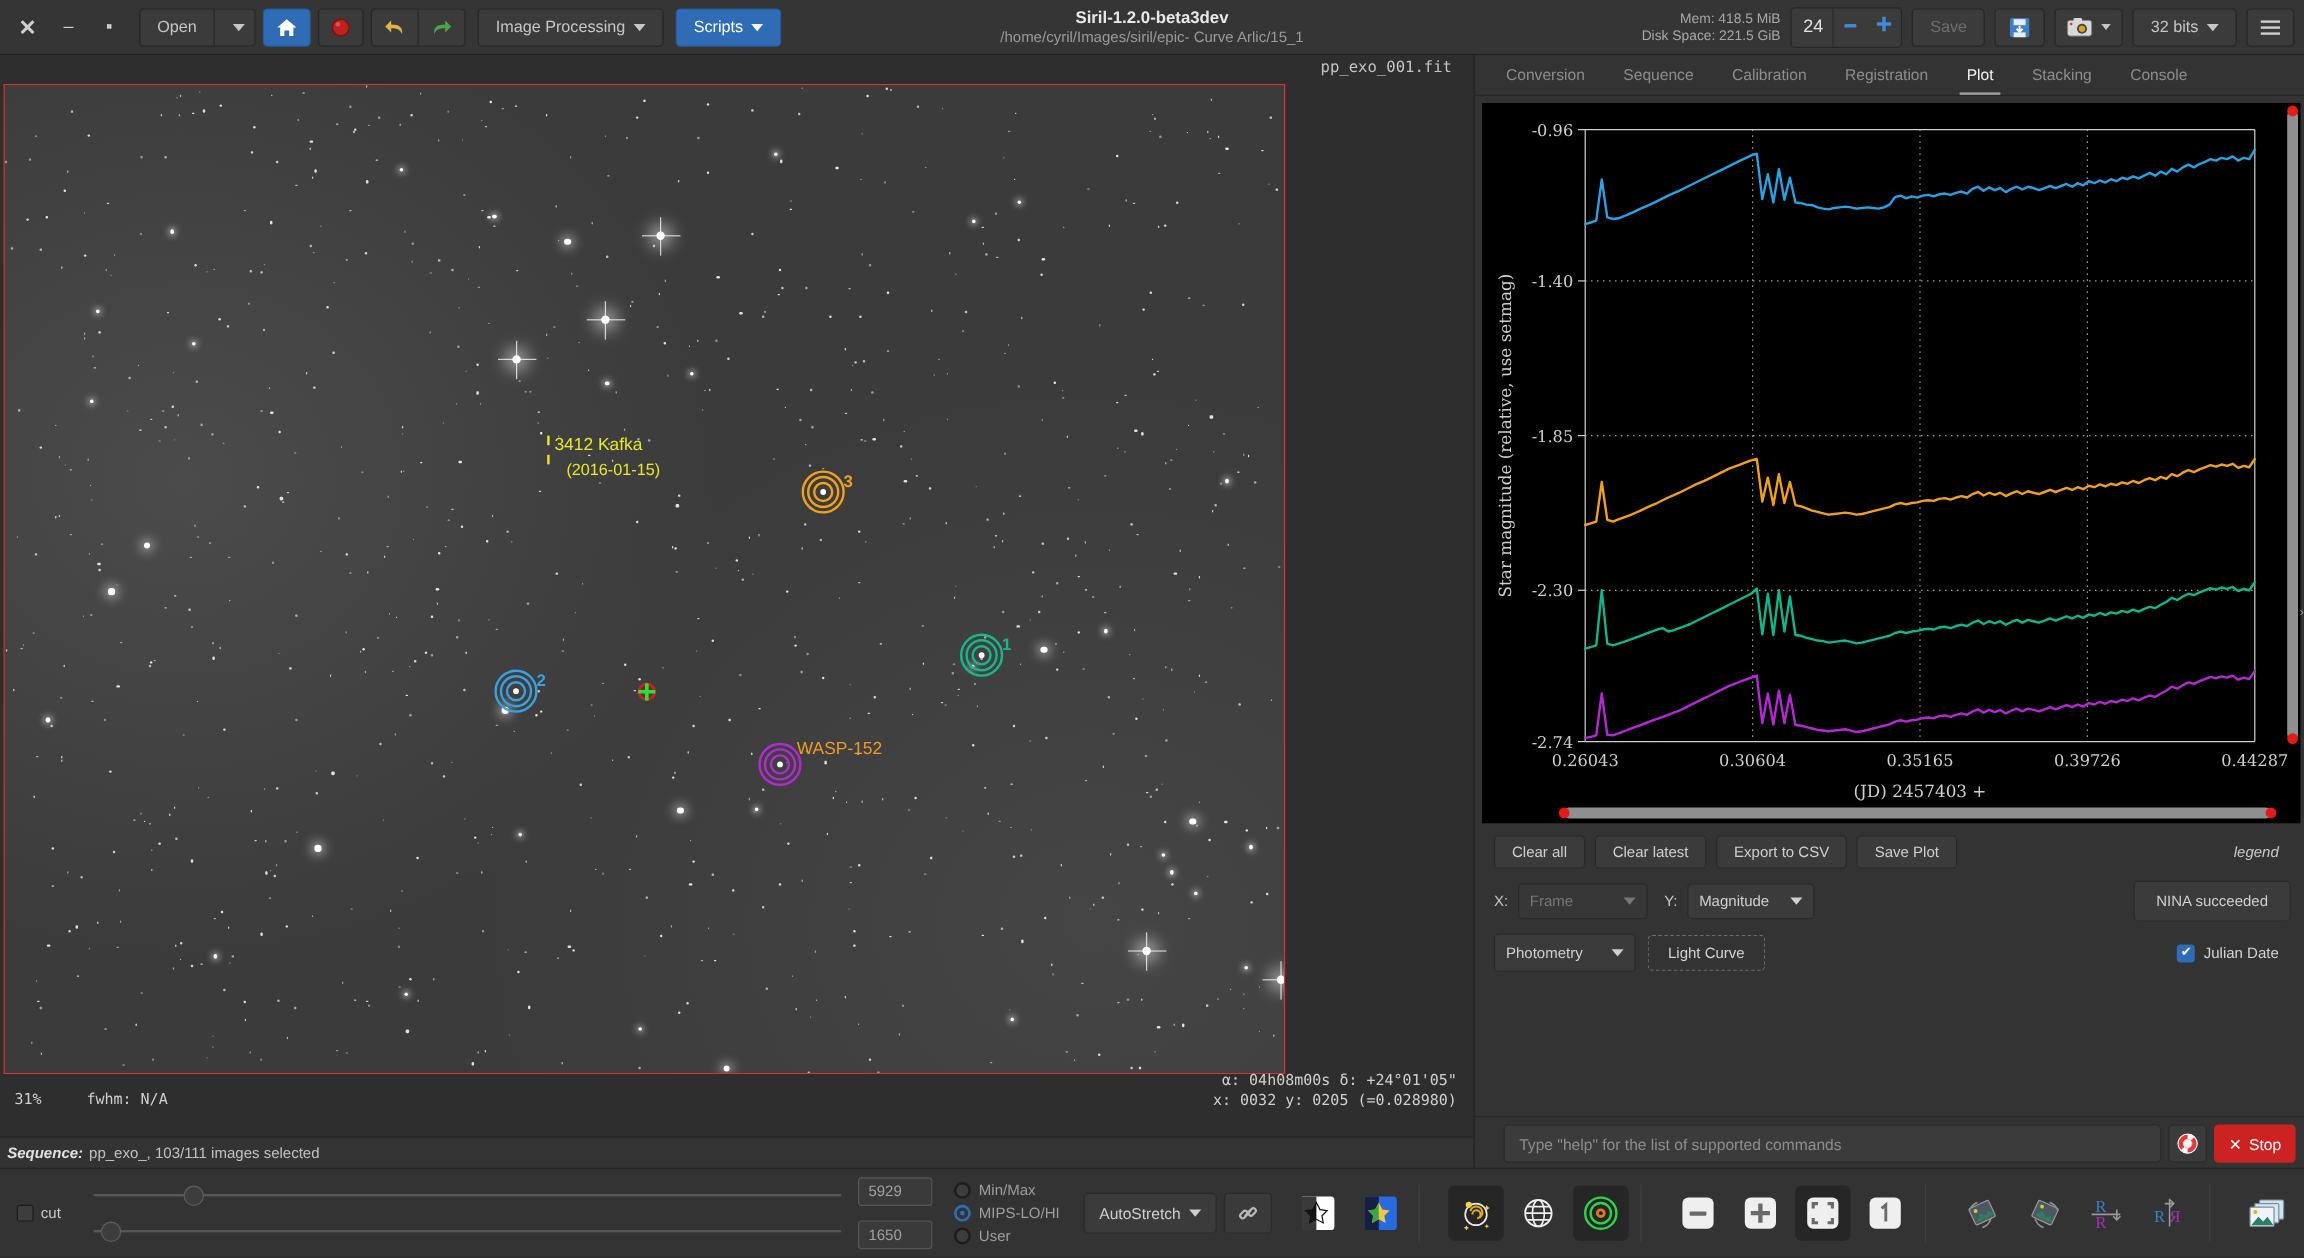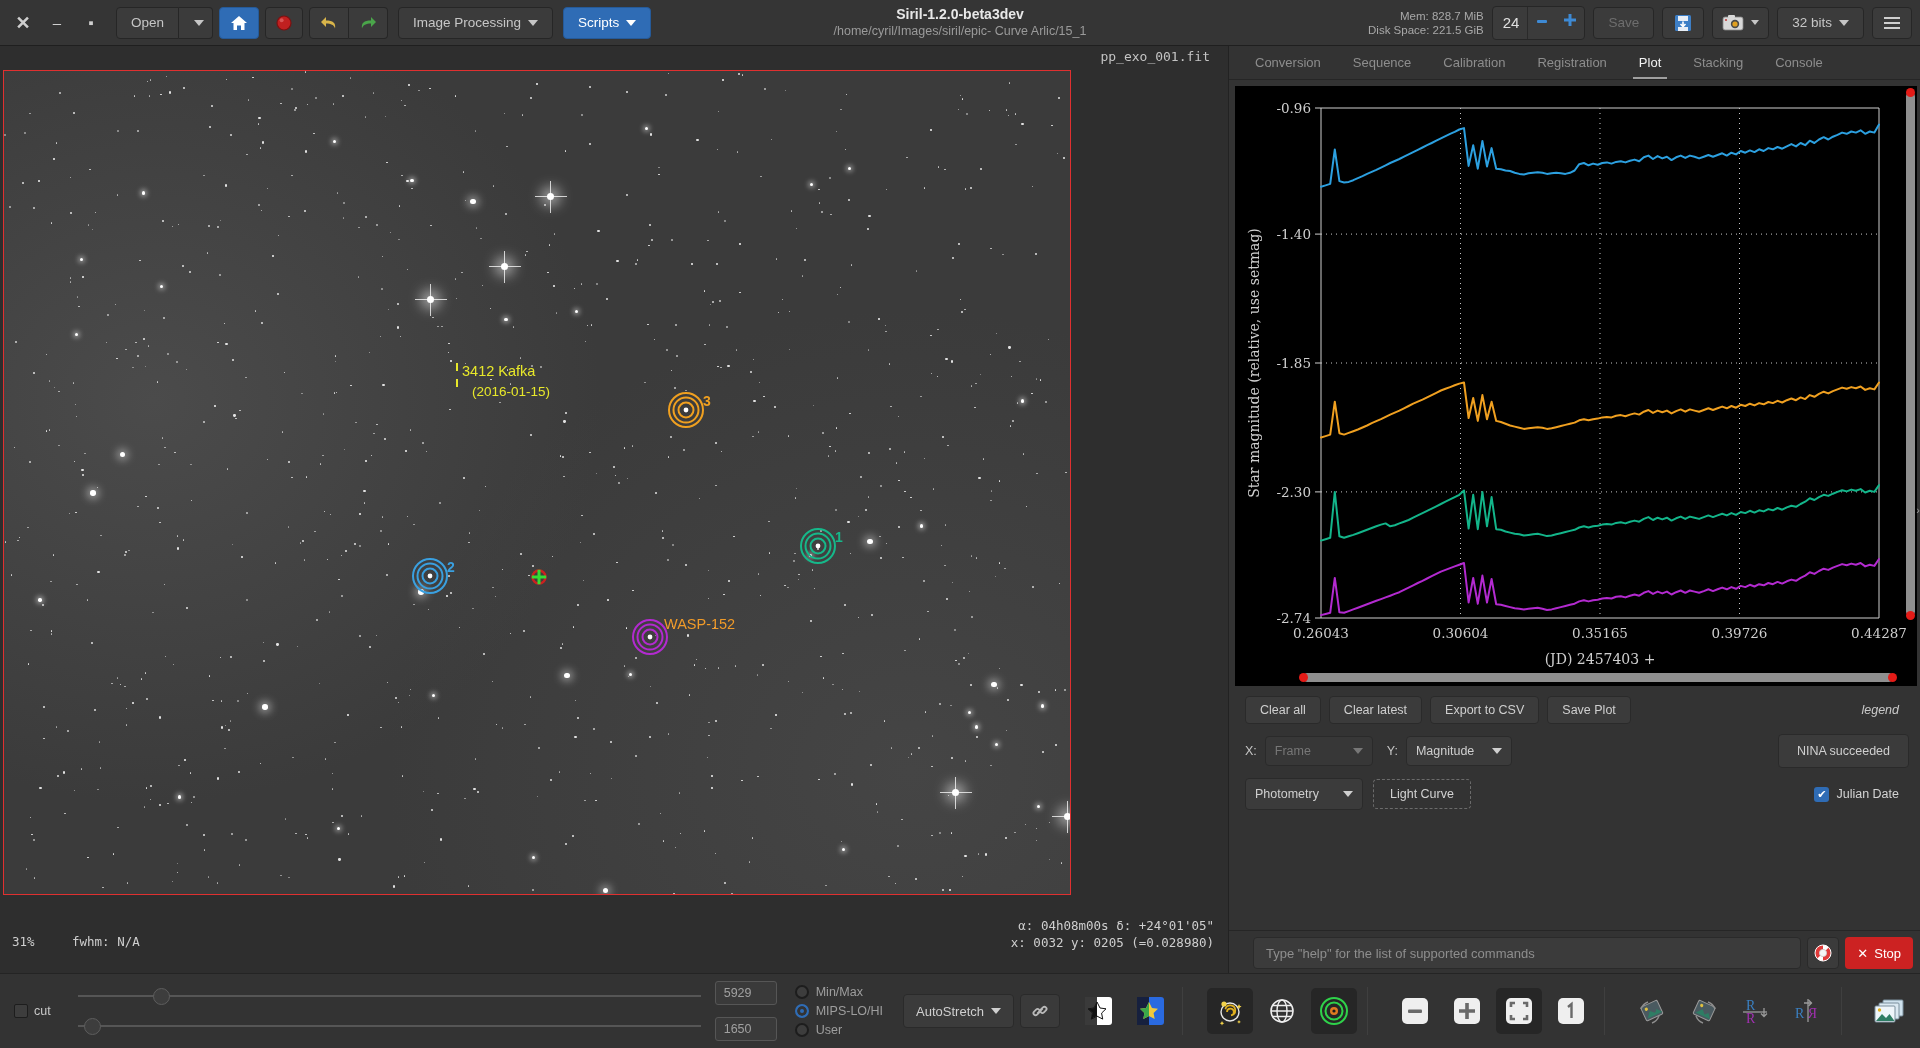--- a/index.html
+++ b/index.html
@@ -217,21 +217,21 @@
       <span class="caret"></span>
     </div>
 
     <div class="title-center">
       <div class="title-main">Siril-1.2.0-beta3dev</div>
       <div class="title-sub">/home/cyril/Images/siril/epic- Curve Arlic/15_1</div>
     </div>
 
     <div class="header-right">
       <div class="memblock">
-        <div>Mem: 828.7 MiB</div>
+        <div>Mem: 418.5 MiB</div>
         <div>Disk Space: 221.5 GiB</div>
       </div>
       <div class="spin">
         <div class="val">24</div>
         <div class="sep"></div>
         <div class="sbtn">
           <svg width="14" height="14" viewBox="0 0 14 14">
             <rect x="2" y="6" width="10" height="3" rx="1" fill="#3e8ad4"></rect>
           </svg>
         </div>
@@ -1255,20 +1255,24 @@
 
         <div class="zoomstat">31%</div>
         <div class="fwhmstat">fwhm: N/A</div>
 
         <div class="coordbox">
           <div>α: 04h08m00s δ: +24°01'05"</div>
           <div>x: 0032 y: 0205 (=0.028980)</div>
         </div>
       </div>
 
+      <div class="seqbar">
+        <b>Sequence:</b>
+        <span>pp_exo_, 103/111 images selected</span>
+      </div>
     </div>
 
     <div class="right">
       <div class="rtabs" id="rtabs">
           <div class="rtab">Conversion</div>
           <div class="rtab">Sequence</div>
           <div class="rtab">Calibration</div>
           <div class="rtab">Registration</div>
           <div class="rtab active">Plot</div>
           <div class="rtab">Stacking</div>

